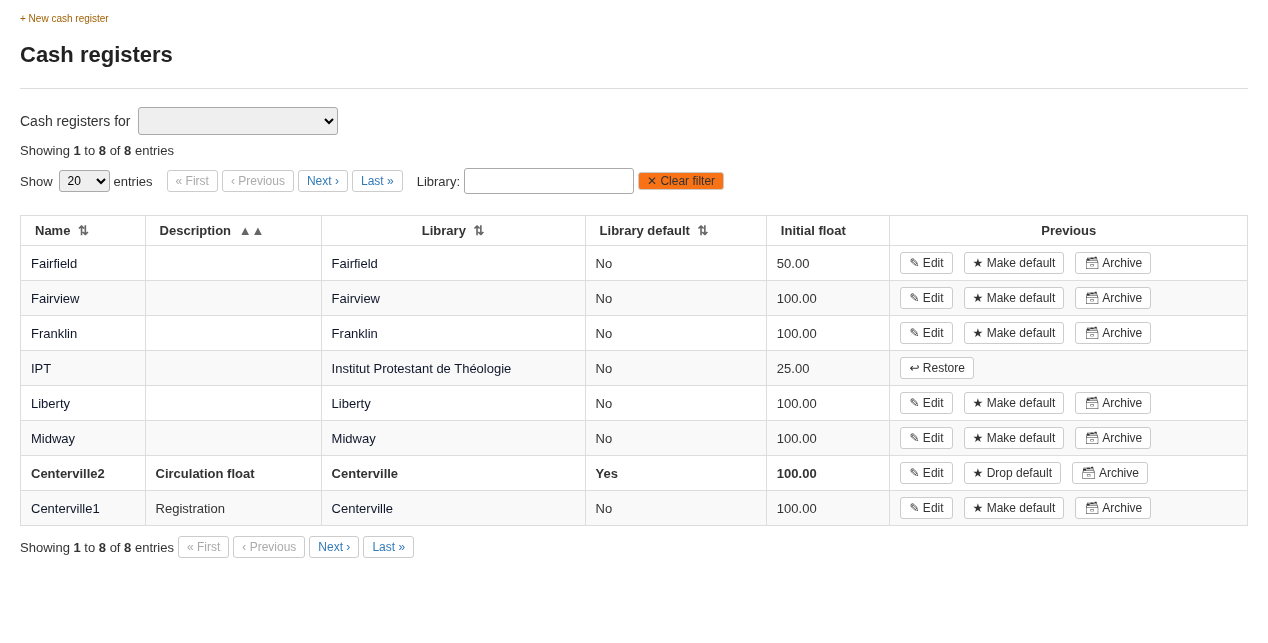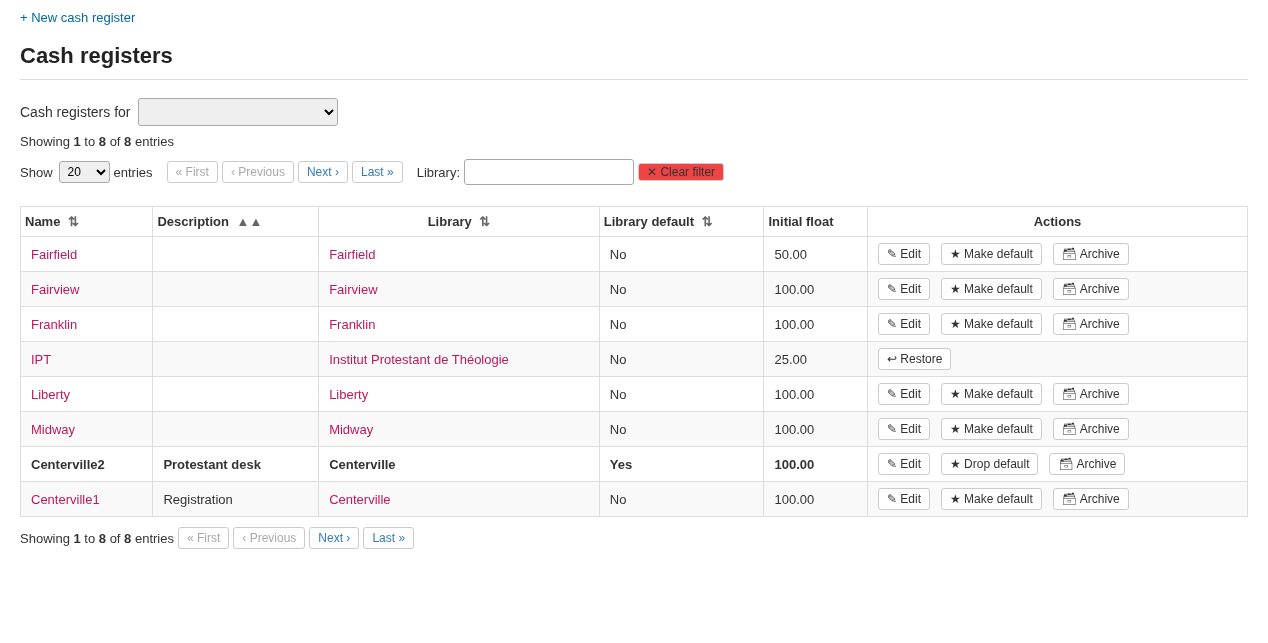--- a/index.html
+++ b/index.html
@@ -1,44 +1,44 @@
 <!DOCTYPE html>
 <html><head>
   <meta charset="utf-8">
   <style>
     * { box-sizing: border-box; margin: 0; padding: 0; }
     body { font-family: Arial, sans-serif; font-size: 13px; background: #f4f4f4; color: #333; }
     .page-wrapper { background: #fff; min-height: 643px; padding: 10px 20px 20px 20px; }
-    .new-cash-link { color: #0369a1; text-decoration: none; font-size: 13px; display: inline-block; margin-bottom: 10px; }
-    .page-title { font-size: 22px; font-weight: bold; margin-bottom: 18px; color: #222; border-bottom: 1px solid #ddd; padding-bottom: 10px; }
+    .new-cash-link { color: #a16207; text-decoration: none; font-size: 10px; display: inline-block; margin-bottom: 10px; }
+    .page-title { font-size: 22px; font-weight: bold; margin-bottom: 18px; color: #222; border-bottom: 1px solid #ddd; padding-bottom: 20px; }
     .filter-row { display: flex; align-items: center; gap: 8px; margin-bottom: 8px; }
     .filter-row label { font-size: 14px; }
     .filter-row select { padding: 3px 6px; font-size: 13px; border: 1px solid #aaa; border-radius: 3px; min-width: 200px; height: 28px; }
     .showing-text { font-size: 13px; color: #333; margin-bottom: 10px; }
     .showing-text span { font-weight: bold; }
     .pagination-bar { display: flex; align-items: center; gap: 4px; margin-bottom: 21px; flex-wrap: wrap; }
     .pagination-bar .show-label { margin-right: 2px; }
     .pagination-bar select { padding: 2px 4px; font-size: 12px; border: 1px solid #aaa; border-radius: 3px; }
     .pagination-bar .entries-label { margin-right: 10px; }
     .pag-btn { background: #fff; border: 1px solid #ccc; color: #337ab7; padding: 3px 8px; border-radius: 3px; cursor: pointer; font-size: 12px; text-decoration: none; display: inline-flex; align-items: center; gap: 2px; }
     .pag-btn.disabled { color: #aaa; cursor: default; text-align: center; }
     .search-label { margin-left: 10px; font-size: 13px; }
     .search-input { padding: 3px 6px; border: 1px solid #aaa; border-radius: 3px; font-size: 13px; width: 170px; height: 26px; }
-    .clear-filter-btn { background: #ef4444; border: 1px solid #ccc; color: #333; padding: 1px 8px; border-radius: 3px; cursor: pointer; font-size: 12px; display: inline-flex; align-items: center; gap: 3px; }
+    .clear-filter-btn { background: #f97316; border: 1px solid #ccc; color: #333; padding: 1px 8px; border-radius: 3px; cursor: pointer; font-size: 12px; display: inline-flex; align-items: center; gap: 3px; }
     table { width: 100%; border-collapse: collapse; font-size: 13px; margin-bottom: 10px; }
     thead tr { background: #fff; }
-    th { border: 1px solid #ddd; padding: 7px 4px; text-align: left; font-weight: bold; white-space: nowrap; margin-top: 16px; }
+    th { border: 1px solid #ddd; padding: 7px 14px; text-align: left; font-weight: bold; white-space: nowrap; margin-top: 16px; }
     th.sortable { cursor: pointer; }
     th .sort-icon { margin-left: 4px; color: #666; }
     th.sorted-asc .sort-icon::after { content: '▲'; }
     td { border: 1px solid #ddd; padding: 6px 10px; vertical-align: middle; }
     tr:nth-child(even) { background: #f9f9f9; }
     tr:nth-child(odd) { background: #fff; }
     tr.bold-row td { font-weight: bold; }
-    .link-text { color: #be185d; text-decoration: none; cursor: pointer; }
+    .link-text { color: #0f172a; text-decoration: none; cursor: pointer; }
     .actions-cell { white-space: nowrap; display: flex; gap: 11px; align-items: center; }
     .btn-sm { font-size: 12px; padding: 3px 8px; border-radius: 3px; cursor: pointer; border: 1px solid; display: inline-flex; align-items: center; gap: 3px; white-space: nowrap; }
     .btn-default { background: #fff; border-color: #ccc; color: #333; }
     .bottom-bar { display: flex; align-items: center; gap: 4px; margin-top: 4px; flex-wrap: wrap; }
   </style>
 </head>
 <body>
 
 <div class="page-wrapper">
 
@@ -74,21 +74,21 @@
   </div>
 
   <table>
     <thead>
       <tr>
         <th class="sortable">Name <span class="sort-icon sorted-default">⇅</span></th>
         <th class="sortable sorted-asc">Description <span class="sort-icon">▲</span></th>
         <th class="sortable" style="text-align:center;">Library <span class="sort-icon">⇅</span></th>
         <th class="sortable">Library default <span class="sort-icon">⇅</span></th>
         <th>Initial float</th>
-        <th style="text-align:center;">Actions</th>
+        <th style="text-align:center;">Previous</th>
       </tr>
     </thead>
     <tbody id="table-body">
     <tr>
           <td><a class="link-text" href="#">Fairfield</a></td>
           <td></td>
           <td><a class="link-text" href="#">Fairfield</a></td>
           <td>No</td>
           <td>50.00</td>
           <td>
@@ -162,21 +162,21 @@
           <td>
             <div class="actions-cell">
               <button class="btn-sm btn-default">✎ Edit</button>
               <button class="btn-sm btn-default">★ Make default</button>
               <button class="btn-sm btn-default">🗃 Archive</button>
             </div>
           </td>
         </tr>
         <tr class="bold-row">
           <td><span style="font-weight:bold;">Centerville2</span></td>
-          <td>Protestant desk</td>
+          <td>Circulation float</td>
           <td><span style="font-weight:bold;">Centerville</span></td>
           <td style="font-weight: bold;">Yes</td>
           <td style="font-weight: bold;">100.00</td>
           <td>
             <div class="actions-cell">
               <button class="btn-sm btn-default">✎ Edit</button>
               <button class="btn-sm btn-default">★ Drop default</button>
               <button class="btn-sm btn-default">🗃 Archive</button>
             </div>
           </td>

